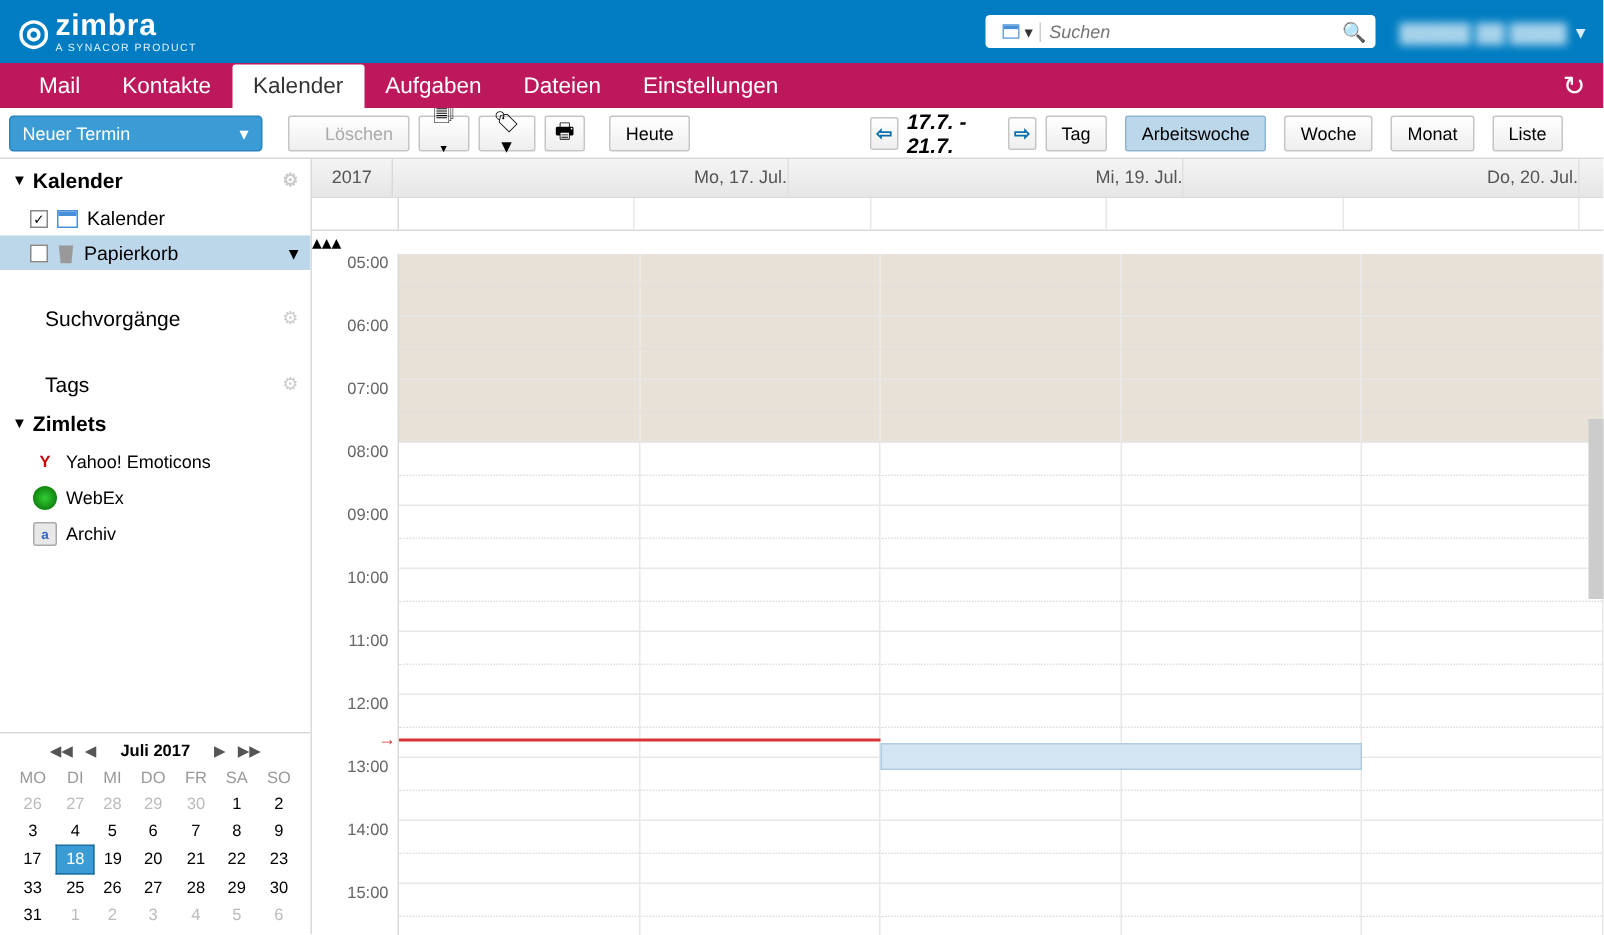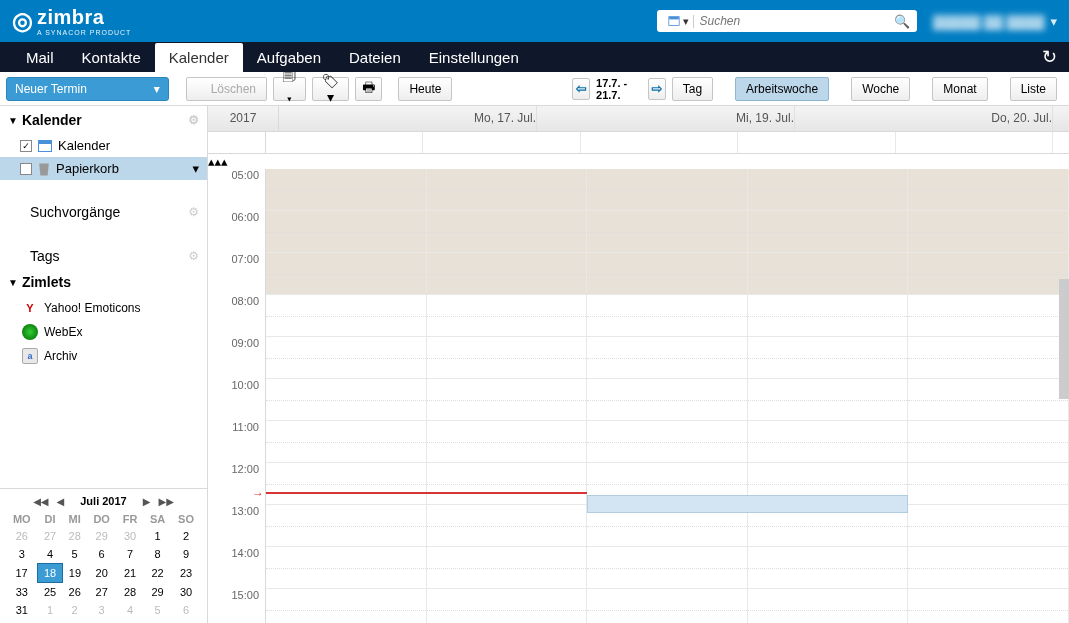--- a/index.html
+++ b/index.html
@@ -9,65 +9,65 @@
 .logo { flex: 0 0 auto; margin-right: auto; display: flex; align-items: center; gap: 4px; }
 .logo-mark { font-size: 24px; font-weight: bold; }
 .logo-text { font-size: 20px; font-weight: bold; letter-spacing: 0.5px; }
 .logo-sub { font-size: 7px; letter-spacing: 1px; opacity: 0.9; }
 .searchbox { display: flex; align-items: center; background: #fff; border-radius: 3px; padding: 2px 6px; width: 260px; height: 22px; }
 .searchbox .dd { font-size: 11px; color: #333; padding: 0 4px; border-right: 1px solid #ccc; display: flex; align-items: center; gap: 2px; }
 .searchbox input { border: none; outline: none; flex: 1; font-size: 12px; color: #888; font-style: italic; padding-left: 6px; }
 .searchbox .mag { font-size: 13px; color: #333; }
 .userarea { margin-left: 16px; display: flex; align-items: center; gap: 6px; color: #d9ecf7; font-size: 13px; }
 
-.navtabs { height: 30px; background: #0f172a; display: flex; align-items: center; padding: 0 12px; position: relative; }
+.navtabs { height: 30px; background: #be185d; display: flex; align-items: center; padding: 0 12px; position: relative; }
 .navtabs .tab { padding: 6px 14px; color: #fff; font-size: 15px; cursor: pointer; }
 .navtabs .tab.active { background: #fff; color: #333; border-radius: 2px 2px 0 0; }
 .refresh-btn { position: absolute; right: 12px; top: 4px; color: #fff; font-size: 18px; cursor: pointer; }
 
 .toolbar-row { height: 34px; display: flex; align-items: center; background: #fff; border-bottom: 1px solid #d9d9d9; }
 .new-btn { width: 196px; height: 24px; margin: 0 6px; background: #3b9bd4; color: #fff; border-radius: 3px; display: flex; align-items: center; padding: 0 8px; font-size: 12px; cursor: pointer; position: relative; border: 1px solid #2a85bd; }
 .new-btn .caret { position: absolute; right: 8px; }
 .tb-btn { height: 24px; border: 1px solid #c5c5c5; border-radius: 2px; background: linear-gradient(#fff,#eee); padding: 0 10px; font-size: 12px; cursor: pointer; display: inline-flex; align-items: center; margin-left: 6px; }
 .tb-btn.icon-only { padding: 0 6px; font-size: 14px; }
 .tb-btn.disabled { color: #aaa; cursor: default; padding-left: 24px; }
 .tb-spacer { flex: 0 0 10px; }
 .date-nav { margin-left: 120px; display: flex; align-items: center; gap: 2px; }
 .date-nav .arrow { width: 22px; height: 22px; border: 1px solid #c5c5c5; border-radius: 2px; background: linear-gradient(#fff,#eee); display: flex; align-items: center; justify-content: center; cursor: pointer; color: #0b6fab; font-weight: bold; }
-.date-nav .range { font-size: 11px; padding: 0 4px; font-weight: bold; }
-.view-btns { margin-left: auto; margin-right: 12px; display: flex; gap: 16px; }
+.date-nav .range { font-size: 14px; padding: 0 4px; font-weight: bold; font-style: italic; }
+.view-btns { margin-left: auto; margin-right: 27px; display: flex; gap: 6px; }
 .tb-btn.active { background: #bcd6ea; border-color: #8fb6d1; }
 
 .main { display: flex; height: calc(623px - 42px - 30px - 34px); }
 .sidebar { width: 208px; border-right: 1px solid #d9d9d9; display: flex; flex-direction: column; }
 .side-top { flex: 1; overflow: auto; }
 .side-sect { padding: 6px 8px; font-size: 14px; font-weight: bold; display: flex; align-items: center; gap: 4px; position: relative; }
 .side-sect .gear { position: absolute; right: 8px; color: #ccc; font-size: 12px; }
 .side-item { padding: 4px 8px 4px 20px; font-size: 13px; display: flex; align-items: center; gap: 6px; cursor: pointer; position: relative; }
 .side-item.selected { background: #bcd7ea; }
 .side-item .cb { width: 12px; height: 12px; border: 1px solid #888; background: #fff; display: inline-flex; align-items: center; justify-content: center; font-size: 9px; }
 .side-item .drop { position: absolute; right: 8px; }
 .side-sub { padding: 4px 8px 4px 30px; font-size: 14px; display: flex; align-items: center; gap: 6px; position: relative; margin-top: 20px; }
 .side-sub .gear { position: absolute; right: 8px; color: #ccc; font-size: 12px; }
 .zimlet { padding: 4px 8px 4px 22px; font-size: 12px; display: flex; align-items: center; gap: 6px; }
 .zimlet .zi { width: 16px; height: 16px; display: inline-flex; align-items: center; justify-content: center; border-radius: 2px; font-size: 11px; }
 
 .minical { border-top: 1px solid #d9d9d9; padding: 4px 6px; font-size: 11px; }
 .minical .hdr { display: flex; align-items: center; justify-content: center; gap: 8px; padding: 2px 0 4px; }
 .minical .nav { cursor: pointer; font-size: 10px; color: #555; }
 .minical table { width: 100%; border-collapse: collapse; }
-.minical th { color: #999; font-weight: bold; padding: 2px; }
+.minical th { color: #999; font-weight: normal; padding: 2px; }
 .minical td { text-align: center; padding: 3px 2px; cursor: pointer; }
 .minical td.dim { color: #bbb; }
 .minical td.bold { font-weight: bold; }
 .minical td.today { background: #3b9bd4; color: #fff; border: 1px solid #1a6fa0; }
 
 .calarea { flex: 1; display: flex; flex-direction: column; position: relative; }
 .dayheader { height: 26px; border-bottom: 1px solid #d9d9d9; background: linear-gradient(#f4f4f4,#e6e6e6); display: flex; }
-.dh-year { width: 71px; text-align: center; font-size: 12px; padding-top: 5px; color: #555; border-right: 1px solid #d9d9d9; }
+.dh-year { width: 54px; text-align: center; font-size: 12px; padding-top: 5px; color: #555; border-right: 1px solid #d9d9d9; }
 .dh-day { flex: 1; text-align: right; font-size: 12px; padding-top: 5px; color: #555; border-right: 1px solid #e0e0e0; }
 .dh-day.today { color: #0b6fab; font-weight: bold; }
 .allday { height: 22px; border-bottom: 1px solid #d9d9d9; background: #fff; display: flex; }
 .allday .spacer { width: 58px; border-right: 1px solid #d9d9d9; }
 .allday .col { flex: 1; border-right: 1px solid #e8e8e8; }
 
 .grid-wrap { flex: 1; overflow-y: scroll; position: relative; }
 .grid { display: flex; position: relative; }
 .timecol { width: 58px; }
 .timeslot { height: 42px; text-align: right; padding-right: 6px; font-size: 11px; color: #666; border-right: 1px solid #d9d9d9; }

